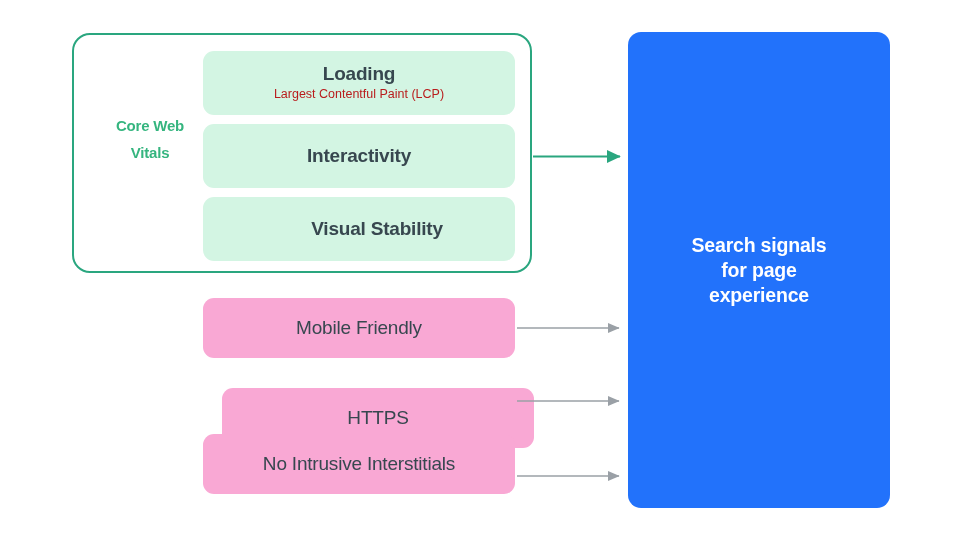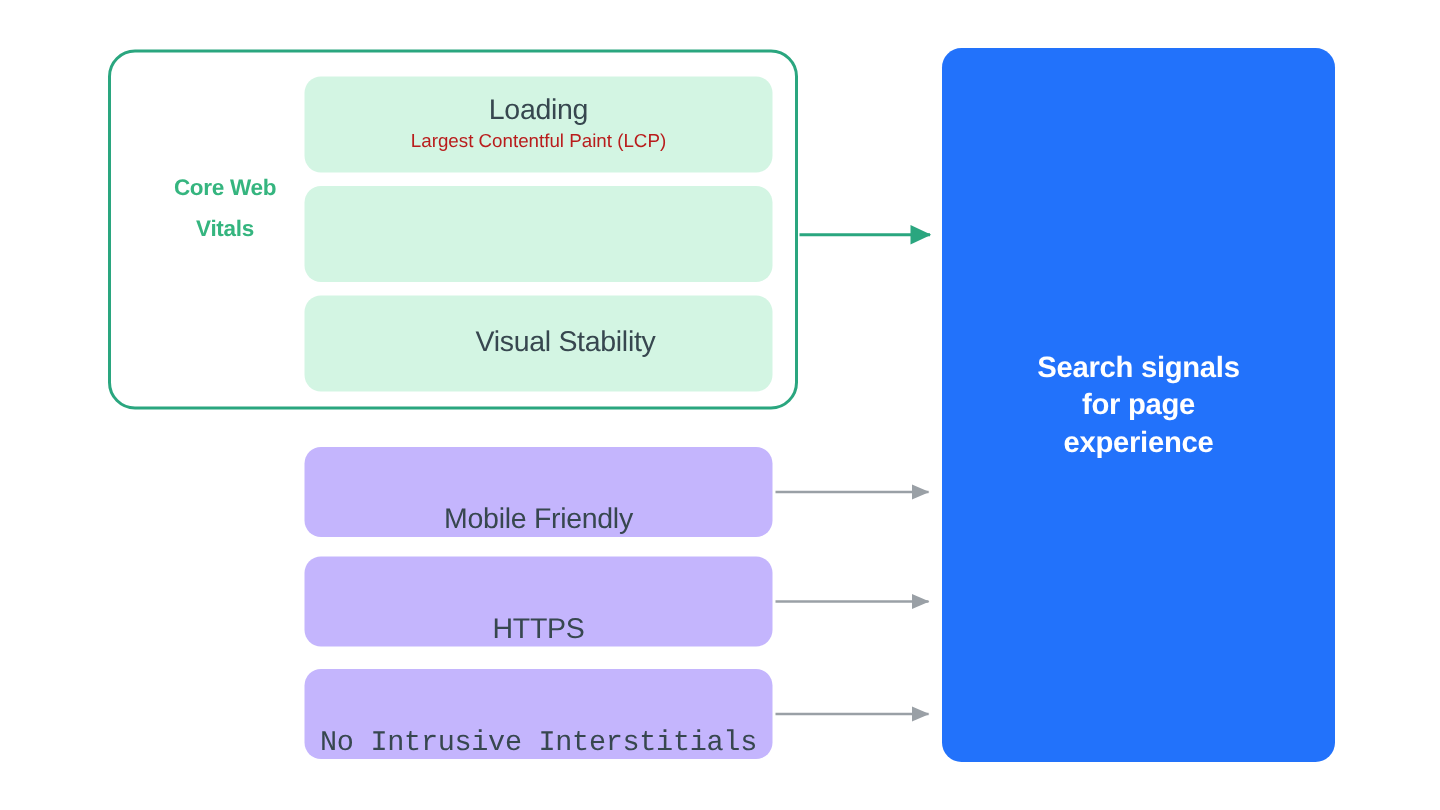--- a/index.html
+++ b/index.html
@@ -58,48 +58,48 @@
     align-items: center;
     justify-content: center;
   }
   .vital-card.c1 { top: 51px; }
   .vital-card.c2 { top: 124px; }
   .vital-card.c3 { top: 197px; padding-left: 36px; }
 
   .vital-title {
     color: #37474F;
     font-size: 19px;
-    font-weight: normal;
+    font-weight: bold;
     line-height: 22px;
     letter-spacing: -0.2px;
   }
   .vital-sub {
     color: #b91c1c;
     font-size: 12.5px;
     font-weight: normal;
     line-height: 17px;
     margin-top: 1px;
   }
 
   
   .gray-box {
     position: absolute;
     left: 203px;
     width: 312px;
     height: 60px;
-    background: #c4b5fd;
+    background: #f9a8d4;
     border-radius: 11px;
     display: flex;
-    align-items: flex-end;
+    align-items: center;
     justify-content: center;
     box-sizing: border-box;
   }
   .gray-box.g1 { top: 298px; }
-  .gray-box.g2 { top: 371px; }
-  .gray-box.g3 { top: 446px; font-family: Liberation Mono, monospace; }
+  .gray-box.g2 { top: 388px; margin-left: 19px; }
+  .gray-box.g3 { top: 434px; }
   .gray-label {
     color: #37474F;
     font-size: 19px;
     font-weight: normal;
     letter-spacing: -0.2px;
   }
 
   
   .blue-panel {
     position: absolute;
@@ -143,20 +143,21 @@
   <div class="cwv-label">Core
 Web
 Vitals</div>
 
   <div class="vital-card c1">
     <div class="vital-title">Loading</div>
     <div class="vital-sub">Largest Contentful Paint (LCP)</div>
   </div>
 
   <div class="vital-card c2">
+    <div class="vital-title">Interactivity</div>
   </div>
 
   <div class="vital-card c3">
     <div class="vital-title">Visual Stability</div>
   </div>
 
   <div class="gray-box g1">
     <span class="gray-label">Mobile Friendly</span>
   </div>
   <div class="gray-box g2">

